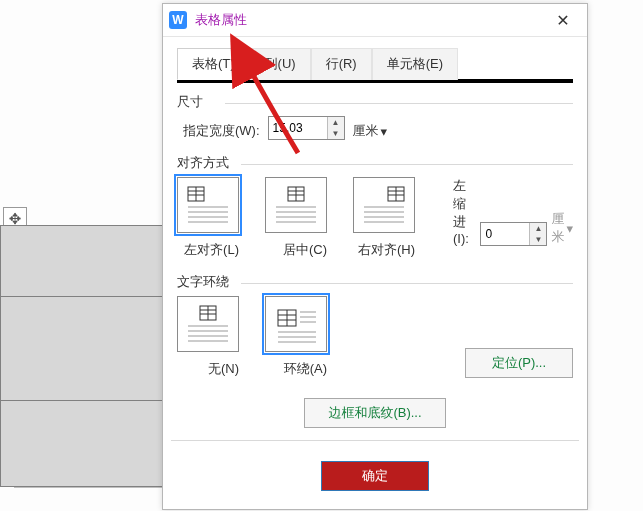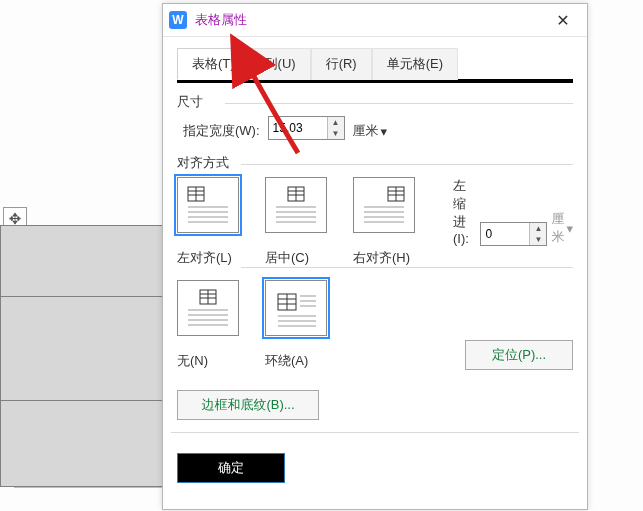--- a/index.html
+++ b/index.html
@@ -28,30 +28,30 @@
   .group .rule{height:0;border-top:1px solid #d9d9d9;margin-left:48px;margin-top:-14px;margin-bottom:12px}
   .row{display:flex;align-items:flex-end;gap:8px}
   .lbl{color:#333}
   .spinwrap{display:flex;align-items:stretch;border:1px solid #8a8a8a;height:22px}
   .spinwrap input{border:none;width:50px;padding:0 4px;font-size:12px;outline:none}
   .spinbtns{display:flex;flex-direction:column;border-left:1px solid #bdbdbd;width:16px}
   .spinbtns div{flex:1;display:flex;align-items:center;justify-content:center;font-size:8px;color:#555;background:#f1f1f1}
   .unitsel{display:flex;align-items:center;gap:2px;color:#333}
   
   .cards{display:flex;gap:26px}
-  .card{display:flex;flex-direction:column;align-items:flex-start;gap:16px}
+  .card{display:flex;flex-direction:column;align-items:flex-end;gap:8px}
   .thumb{width:60px;height:54px;border:1px solid #8a8a8a;display:flex;align-items:center;justify-content:center;background:#fff}
   .thumb.selected{outline:2px solid #2f8bff;outline-offset:1px}
   .thumb svg{display:block}
   .card .cap{color:#333}
   .indent{margin-left:auto;display:flex;flex-direction:row;gap:4px}
   
   .btn{min-width:86px;height:28px;border:1px solid #a8a8a8;background:#f6f6f6;display:inline-flex;align-items:center;justify-content:center;padding:0 10px;color:#15803d}
-  .btn.primary{background:#000000;border-color:#2f78b7;color:#fff}
-  .btnrow{display:flex;justify-content:flex-start;gap:10px;margin-top:20px}
+  .btn.primary{background:#b91c1c;border-color:#2f78b7;color:#fff}
+  .btnrow{display:flex;justify-content:center;gap:10px;margin-top:20px}
   
   .arrow{position:absolute;pointer-events:none}
   .arrow svg{overflow:visible}
 </style>
 </head>
 <body>
 <div class="stage">
 
 <div class="bg">
   <div class="move-handle">✥</div>
@@ -161,20 +161,21 @@
             <span class="unitsel" style="color:#999">
               <span>厘米</span>
               <span>▾</span>
             </span>
           </div>
         </div>
       </div>
     </div>
 
     <div class="group">
+      <div class="legend">文字环绕</div>
       <div class="rule" style="margin-left:64px"></div>
       <div class="row" style="align-items:flex-end">
         <div class="cards">
           <div class="card">
             <div class="thumb">
               <svg width="44" height="40">
                     <rect x="14" y="2" width="16" height="14" fill="none" stroke="#333"></rect>
                     <line x1="14" y1="6" x2="30" y2="6" stroke="#333"></line>
                     <line x1="14" y1="10" x2="30" y2="10" stroke="#333"></line>
                     <line x1="22" y1="2" x2="22" y2="16" stroke="#333"></line>

